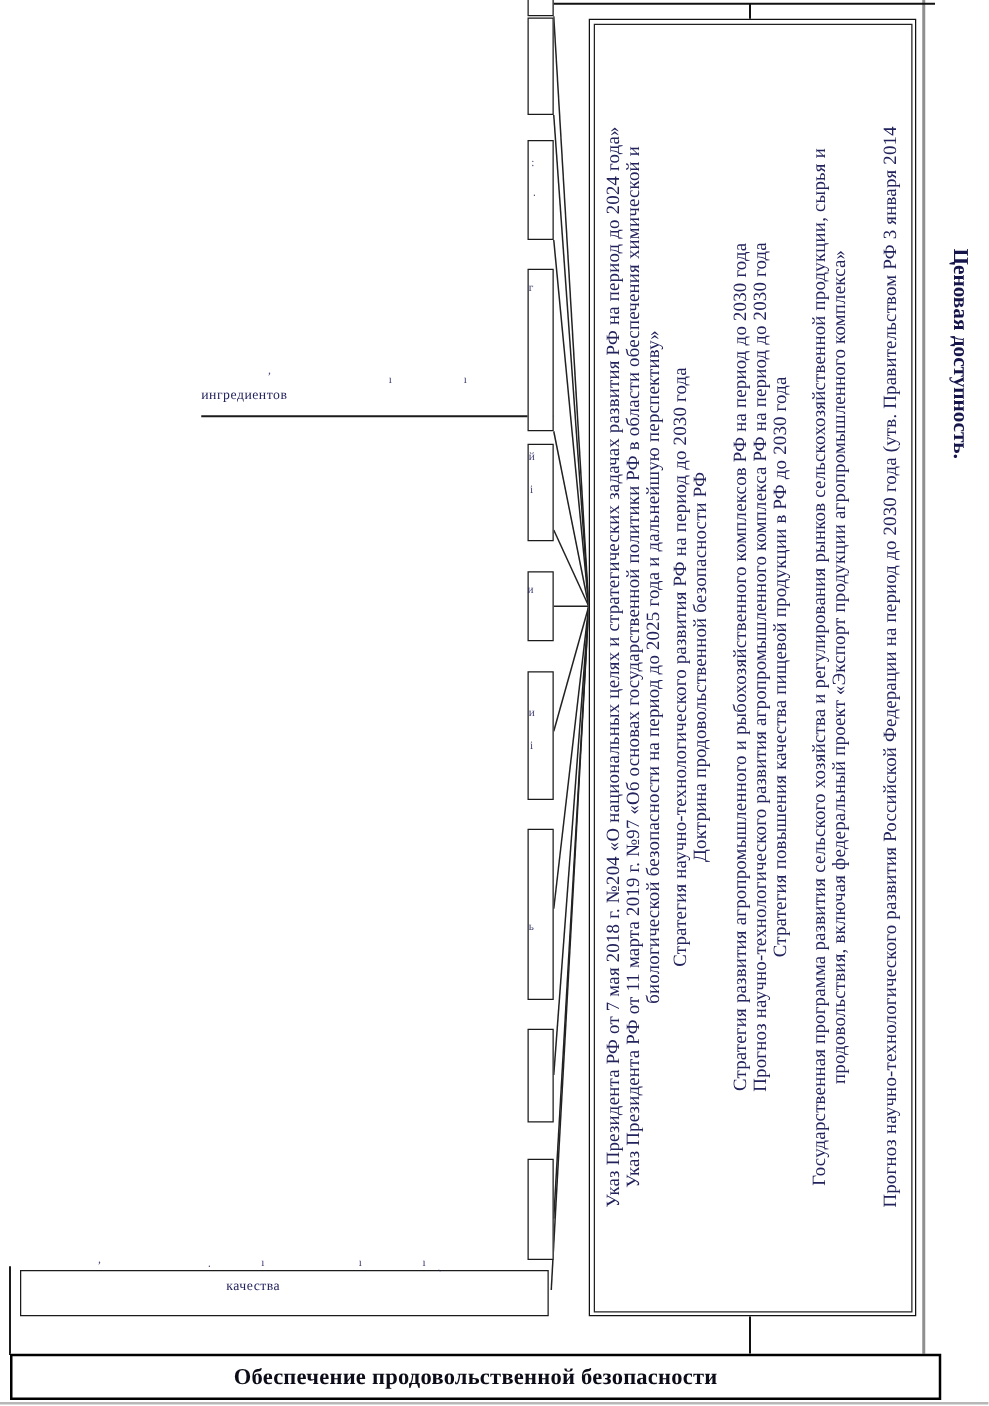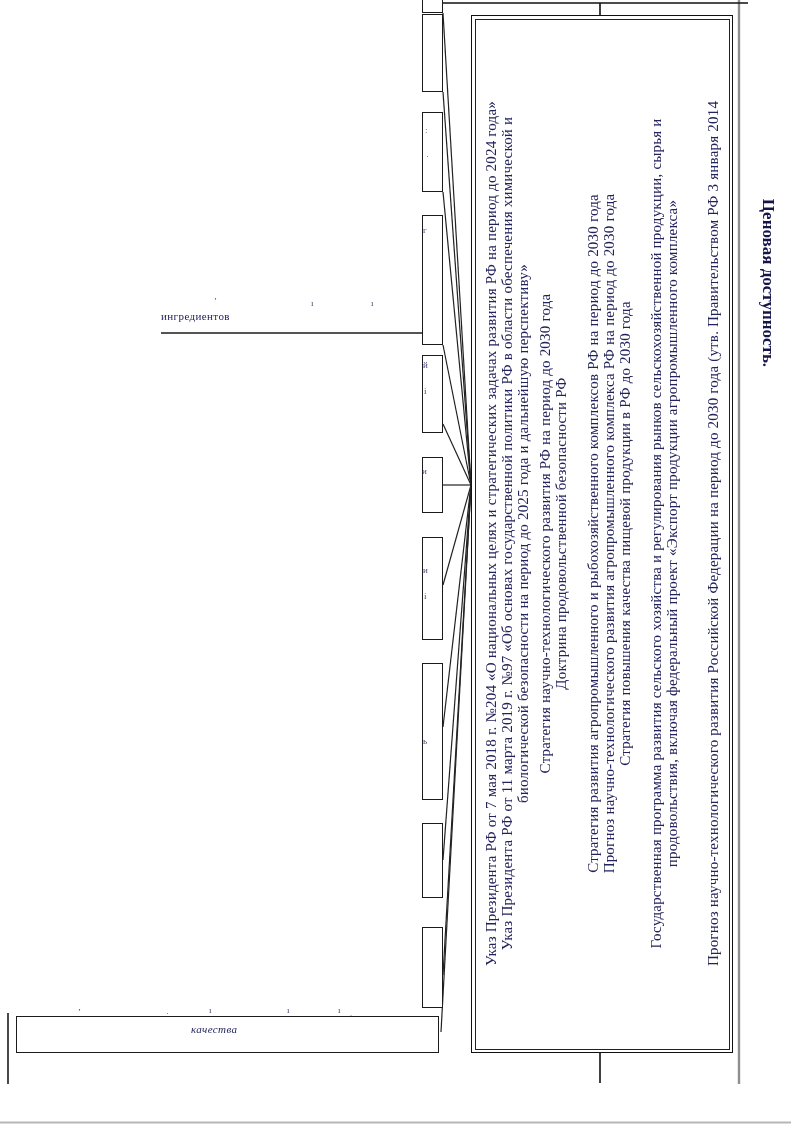--- a/index.html
+++ b/index.html
@@ -101,22 +101,25 @@
           <div class="doc-line" style="margin-top: 25px;">Прогноз научно-технологического развития Российской Федерации на период до 2030 года (утв. Правительством РФ 3 января 2014</div>
         </div>
     </div>
   </div>
 
   <div id="price-rot">
     <div id="price-label">Ценовая доступность.</div>
   </div>
 
   <div id="quality-box"></div>
-  <div class="small-label" style="left:191px;top:1023px;font-style:italic;">качества</div>
+  <div class="small-label" style="left:181px;top:1023px;">качества</div>
 
+  <div id="banner">
+    <span>Обеспечение продовольственной безопасности</span>
+  </div>
 
 <span class="frag" style="left: 214px; top: 297px;">ʼ</span>
     <span class="frag" style="left: 311px; top: 299px;">ı</span>
     <span class="frag" style="left: 371px; top: 299px;">ı</span>
     <span class="frag" style="left: 78px; top: 1008px;">ʼ</span>
     <span class="frag" style="left: 166px; top: 1009px;">·</span>
     <span class="frag" style="left: 209px; top: 1006px;">ı</span>
     <span class="frag" style="left: 287px; top: 1006px;">ı</span>
     <span class="frag" style="left: 338px; top: 1006px;">ı</span>
     <span class="frag" style="left: 350px; top: 1008px;">ˏ</span>

